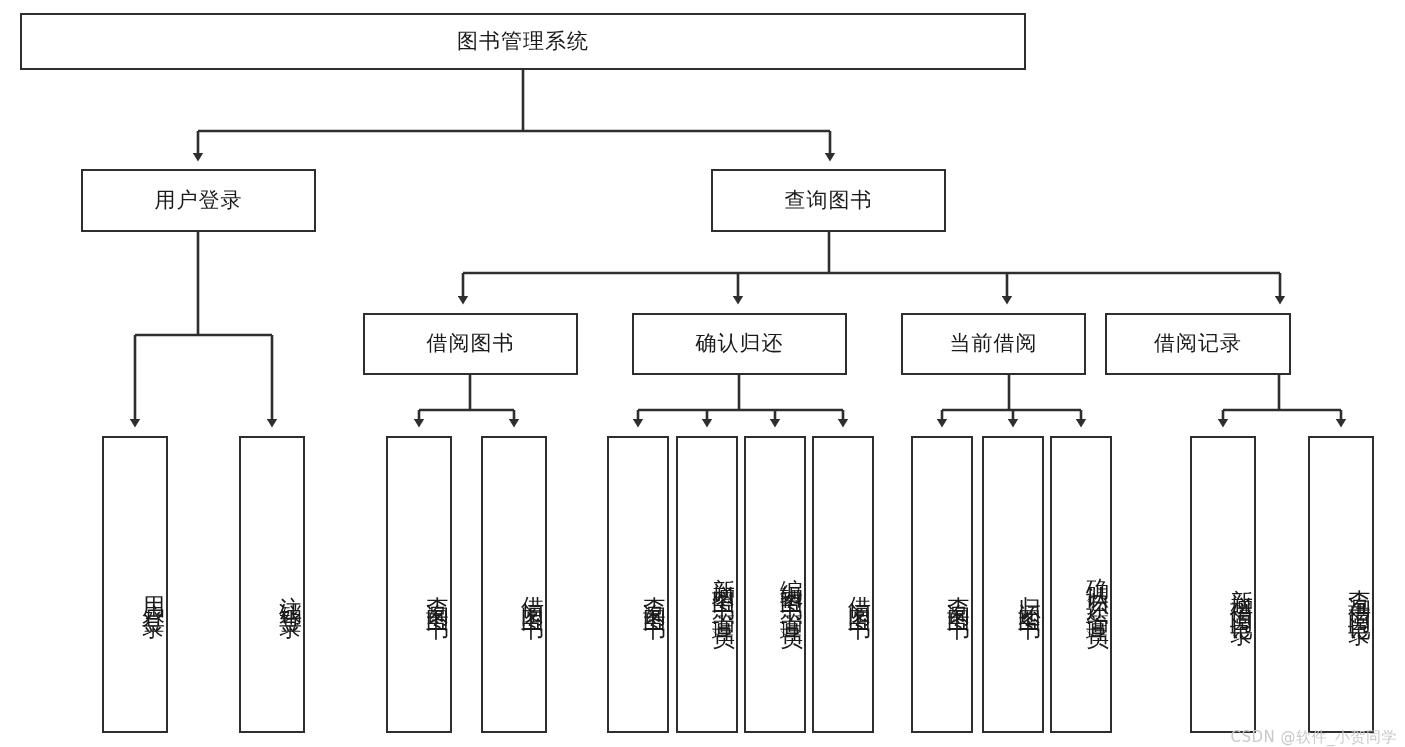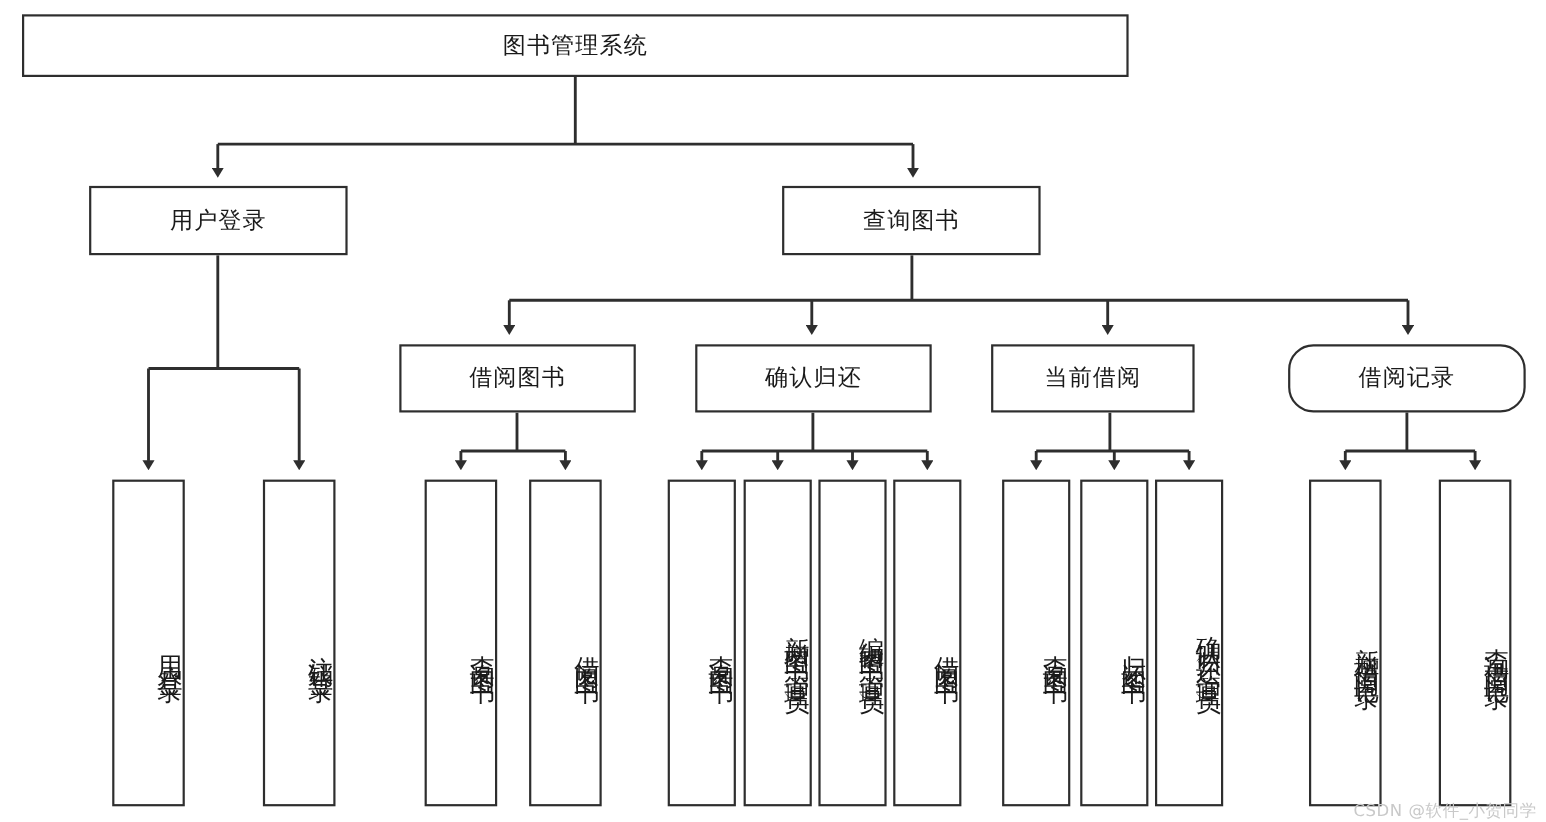--- a/index.html
+++ b/index.html
@@ -84,21 +84,21 @@
       </div>
       <div class="node h" style="left: 363px; top: 313px; width: 215px; height: 62px;">
         <span>借阅图书</span>
       </div>
       <div class="node h" style="left: 632px; top: 313px; width: 215px; height: 62px;">
         <span>确认归还</span>
       </div>
       <div class="node h" style="left: 901px; top: 313px; width: 185px; height: 62px;">
         <span>当前借阅</span>
       </div>
-      <div class="node h" style="left: 1171px; top: 313px; width: 216px; height: 62px; border-radius: 23px;">
+      <div class="node h" style="left: 1105px; top: 313px; width: 186px; height: 62px;">
         <span>借阅记录</span>
       </div>
       <div class="node v" style="left: 102px; top: 436px; width: 66px; height: 297px;">
         <span>用户登录</span>
       </div>
       <div class="node v" style="left: 239px; top: 436px; width: 66px; height: 297px;">
         <span>注销登录</span>
       </div>
       <div class="node v" style="left: 386px; top: 436px; width: 66px; height: 297px;">
         <span>查询图书</span>

